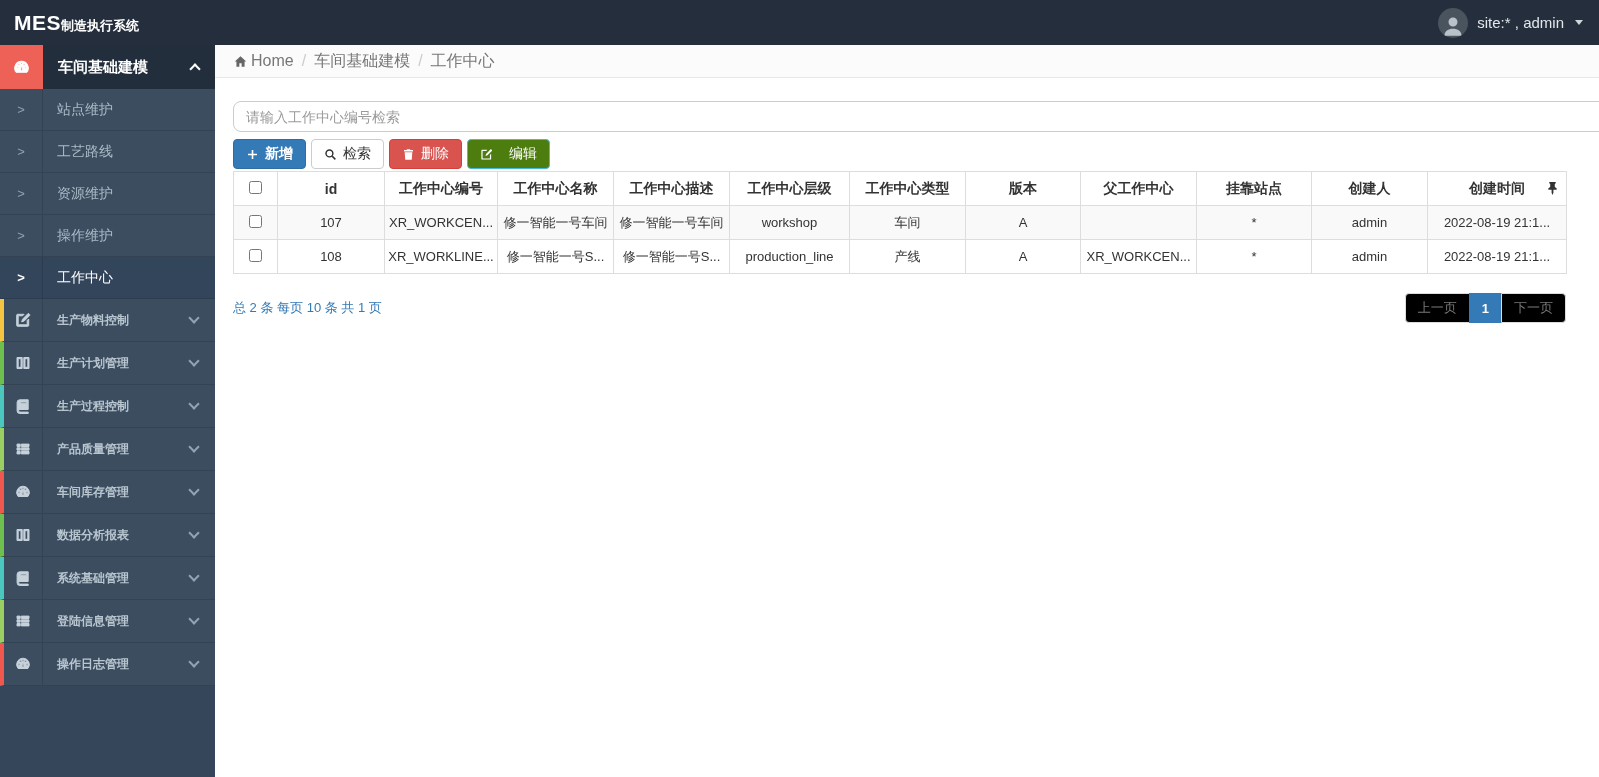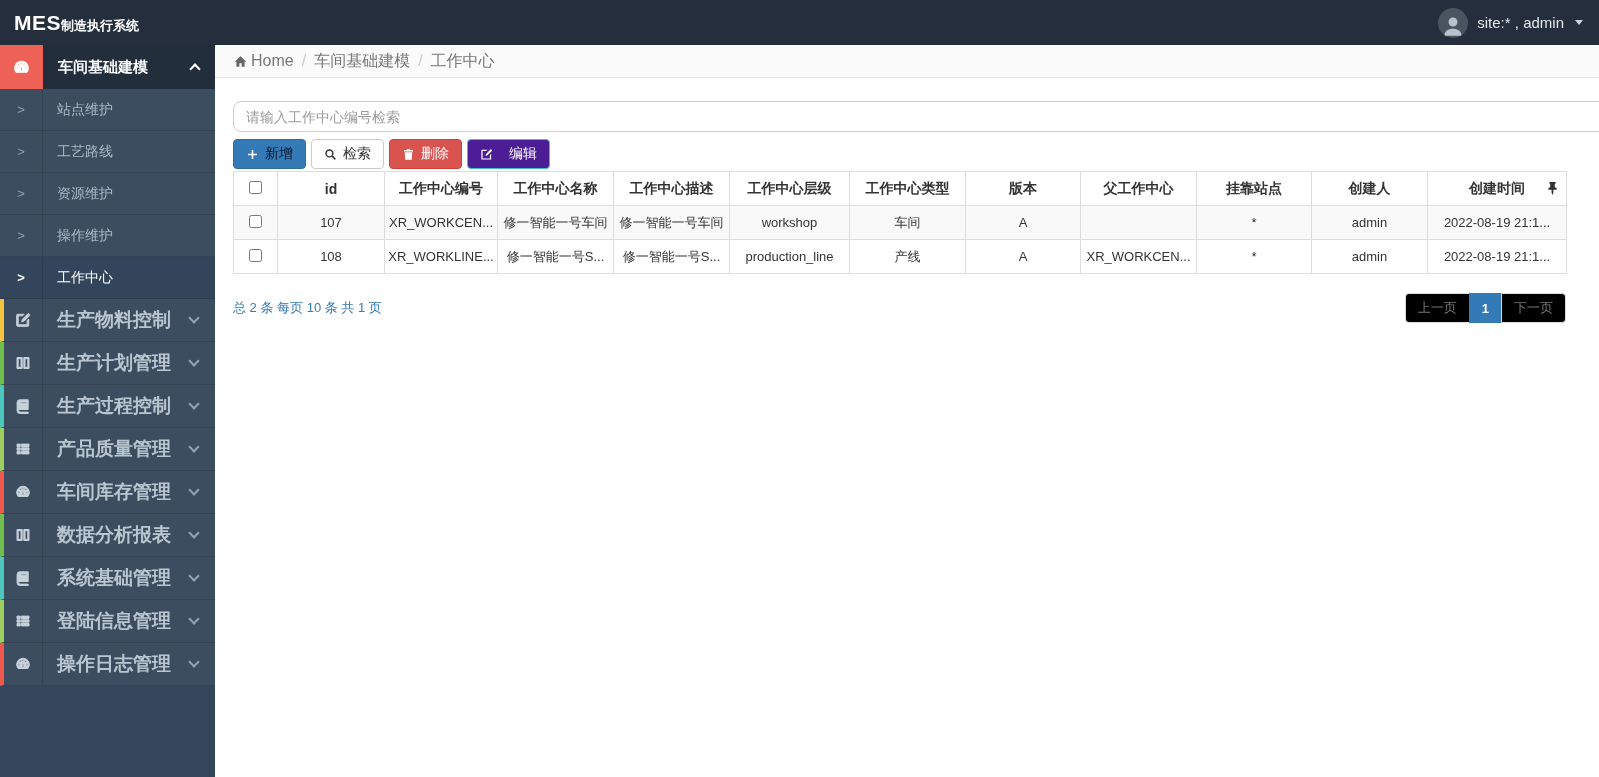--- a/index.html
+++ b/index.html
@@ -37,21 +37,21 @@
   .submenu-item .sm-label { color:#abbcc8; font-size:14px; padding-left:14px; }
   .submenu-item.active { background:#33455b; }
   .submenu-item.active .sm-label { color:#fff; }
   .submenu-item.active .chev-cell { color:#fff; font-weight:bold; }
 
   .top-item { height:43px; display:flex; align-items:center; background:#3c4d60;
     border-left:4px solid transparent; border-bottom:1px solid rgba(0,0,0,.13); cursor:pointer; position:relative; }
   .top-item .ti-icon { width:39px; align-self:stretch; display:flex; align-items:center; justify-content:center;
     border-right:1px solid rgba(0,0,0,.13); }
   .top-item .ti-icon svg { width:16px; height:16px; fill:#c6d1da; stroke:#c6d1da; }
-  .top-item .ti-label { color:#b9c6d0; font-size:19px; font-weight:bold; padding-left:14px; }
+  .top-item .ti-label { color:#b9c6d0; font-size:12px; font-weight:bold; padding-left:14px; }
   .chev-down { position:absolute; right:17px; width:8px; height:8px; border-left:2px solid #93a3b1;
     border-bottom:2px solid #93a3b1; transform:rotate(-45deg); top:15px; }
 
   
   .main { position:absolute; left:215px; top:45px; width:1384px; height:732px; background:#fff; }
   .breadcrumb { height:33px; background:#fbfbfb; border-bottom:1px solid #e7e7e7;
     display:flex; align-items:center; padding-left:19px; font-size:16px; color:#777; }
   .breadcrumb svg { width:13px; height:13px; fill:#666; margin-right:4px; }
   .bc-sep { color:#ccc; margin:0 8px; }
   .bc-link { color:#777; cursor:pointer; }
@@ -60,27 +60,27 @@
   .search-input { width:1572px; height:31px; border:1px solid #ccc; border-radius:8px;
     padding:0 12px; font-size:14px; color:#555; outline:none;
     font-family:"Liberation Sans","DejaVu Sans",sans-serif; }
   .search-input::placeholder { color:#9a9a9a; }
 
   .btn-row { margin-top:7px; display:flex; gap:5px; }
   .btn { height:30px; padding:0 12px; border-radius:4px; font-size:14px; cursor:pointer;
     display:inline-flex; align-items:center; gap:6px; border:1px solid transparent;
     font-family:"Liberation Sans","DejaVu Sans",sans-serif; }
   .btn svg { width:13px; height:13px; }
-  .btn-primary { background:#337ab7; border-color:#2e6da4; color:#0f172a; }
+  .btn-primary { background:#337ab7; border-color:#2e6da4; color:#ffffff;font-weight:bold; }
   .btn-primary svg { fill:#fff; }
   .btn-default { background:#fff; border-color:#ccc; color:#333; }
   .btn-default svg { fill:none; stroke:#333; stroke-width:1.8; }
   .btn-danger { background:#d9534f; border-color:#d43f3a; color:#fff; }
   .btn-danger svg { fill:#fff; }
-  .btn-info { background:#4c1d95; border-color:#46b8da; color:#fff;gap:16px; }
+  .btn-info { background:#4d7c0f; border-color:#46b8da; color:#fff;gap:16px; }
   .btn-info svg { fill:#fff; }
 
   table.grid { margin-top:2px; border-collapse:collapse; table-layout:fixed; width:1333px; }
   .grid th, .grid td { border:1px solid #ddd; height:34px; text-align:center; overflow:hidden;
     white-space:nowrap; text-overflow:ellipsis; }
   .grid th { font-size:14px; font-weight:bold; color:#333; background:#fff; position:relative; }
   .grid td { font-size:13px; color:#333; }
   .grid tbody tr:nth-child(odd) { background:#f9f9f9; }
   .grid input[type=checkbox] { width:13px; height:13px; cursor:pointer; }
   .pin { position:absolute; right:8px; top:10px; width:11px; height:13px; fill:#333; cursor:pointer; }

